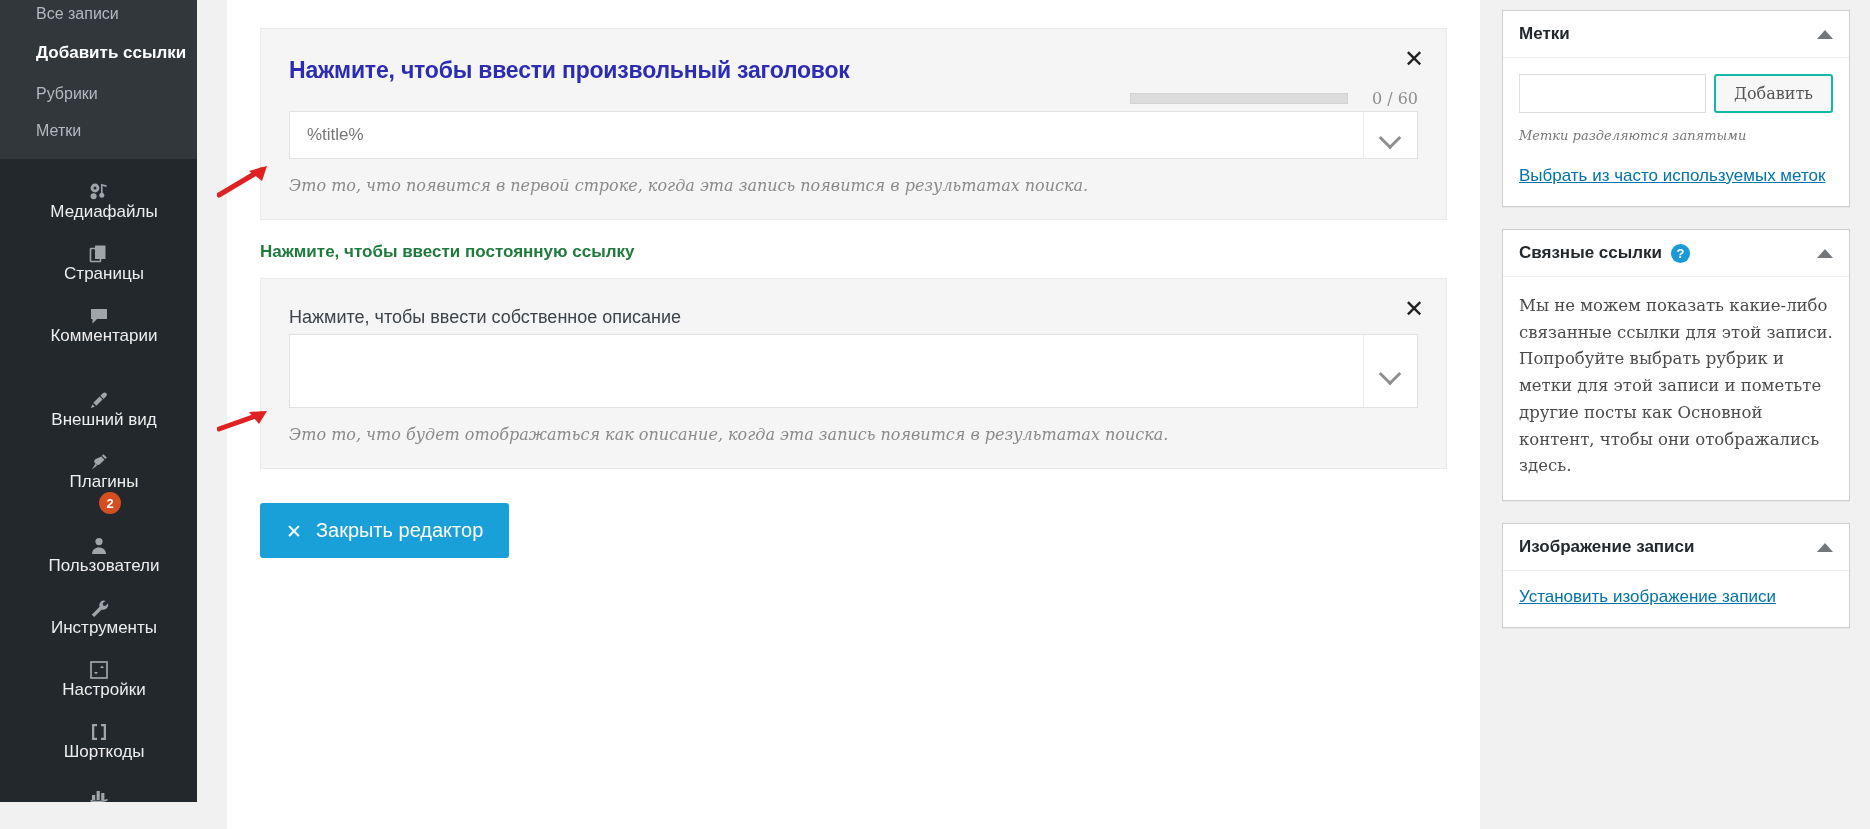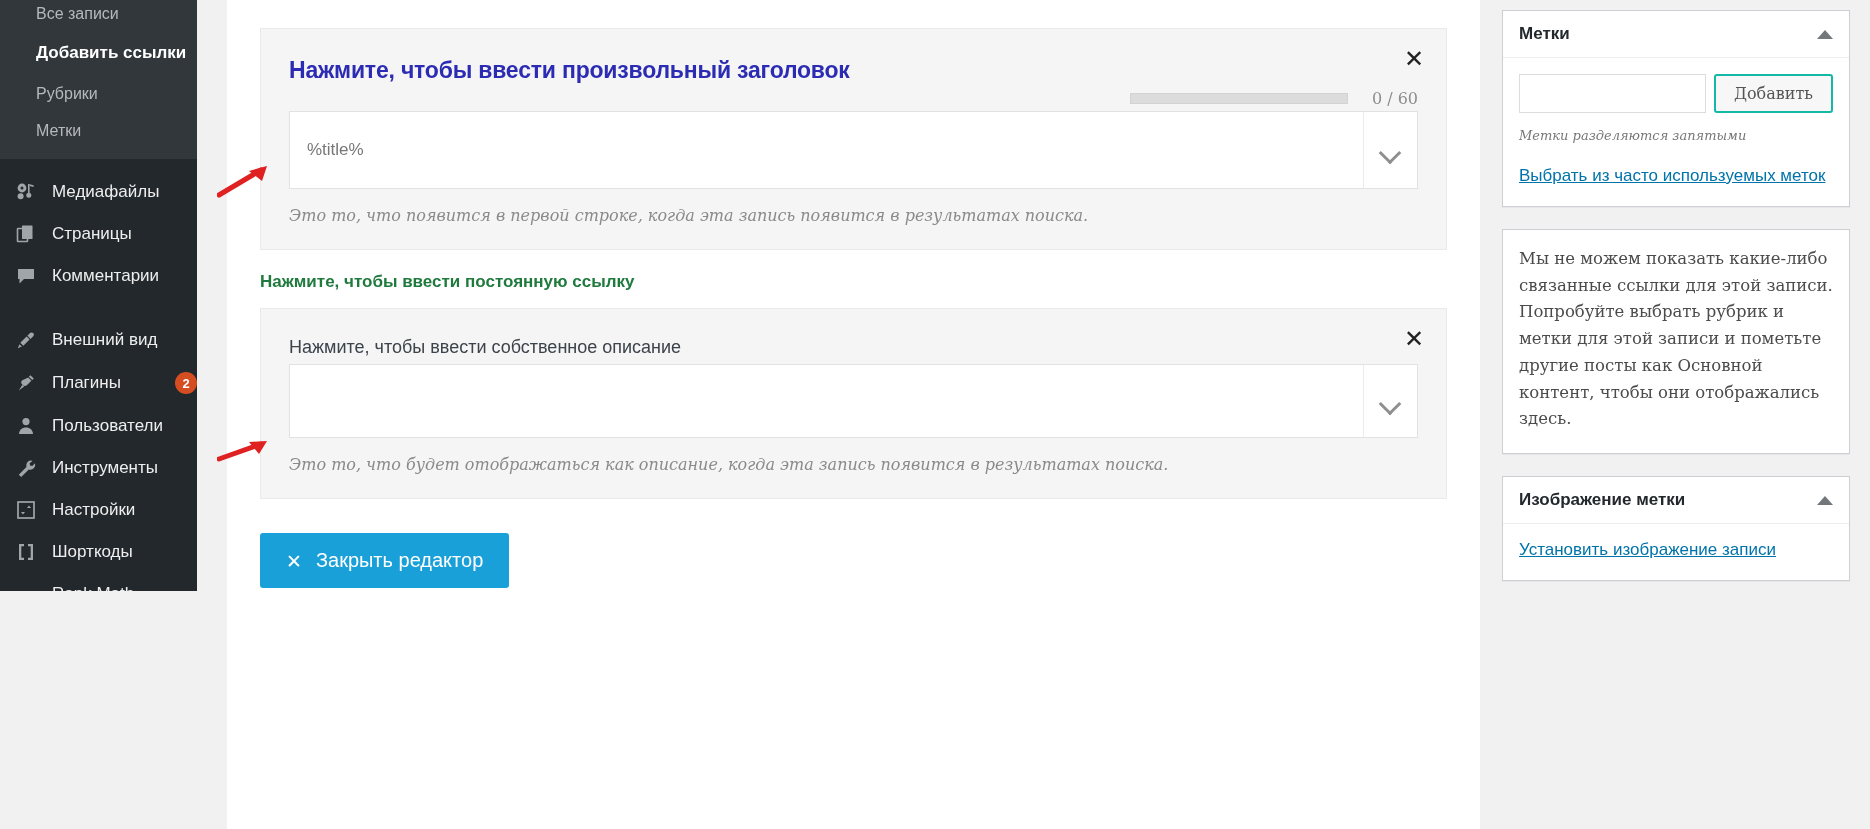--- a/index.html
+++ b/index.html
@@ -13,21 +13,21 @@
   .app { display: flex; width: 1870px; height: 829px; }
 
   
   .adminmenu {
     width: 197px;
     min-width: 197px;
     background: #23282d;
     color: #b4b9be;
     padding-top: 0;
     position: relative;
-    height: 591px;
+    height: 802px;
     overflow: hidden;
   }
   .submenu-block { background: #32373c; padding: 0 0 10px 0; }
   .submenu-item {
     display: block;
     padding: 7px 0 7px 36px;
     font-size: 16px;
     line-height: 1.45;
     color: #b4b9be;
     cursor: pointer;
@@ -38,20 +38,21 @@
 
   .menu-item {
     display: flex;
     align-items: center;
     padding: 11px 0 11px 11px;
     font-size: 17px;
     color: #eee;
     cursor: pointer;
     white-space: nowrap;
     position: relative;
+    flex-direction: column;
   }
   .menu-item .mi-icon {
     width: 30px; min-width: 30px;
     display: inline-flex;
     align-items: center;
     justify-content: center;
     margin-right: 11px;
     color: #a0a5aa;
   }
   .menu-item .mi-icon svg { display:block; fill: #a0a5aa; }
@@ -154,21 +155,21 @@
     border: none;
     outline: none;
     background: transparent;
     font-size: 17px;
     color: #777;
     padding: 15px 17px;
     font-family: "Liberation Sans", sans-serif;
     min-width: 0;
   }
   .field-input.tall { padding: 15px 17px; }
-  .field-row.tall { height: 78px; }
+  .field-row.tall { height: 48px; }
   .field-row.xtall { height: 74px; }
   .field-toggle {
     width: 54px; min-width: 54px;
     border-left: 1px solid #ececec;
     background: #fff;
     display: flex;
     align-items: center;
     justify-content: center;
     cursor: pointer;
   }
@@ -571,28 +572,35 @@
           <div class="tag-input-row">
             <input class="tag-input" type="text" value="" style="">
             <button class="tag-add-btn">Добавить</button>
           </div>
           <div class="tag-hint">Метки разделяются запятыми</div>
           <a class="blue-link">Выбрать из часто используемых меток</a>
         </div>
       </div>
 
       <div class="postbox">
+        <div class="postbox-header">
+          <span class="postbox-title">
+            <span>Связные ссылки</span>
+            <span class="help-dot">?</span>
+          </span>
+          <span class="toggle-caret"></span>
+        </div>
         <div class="postbox-body">
           <p class="italic-para">Мы не можем показать какие-либо связанные ссылки для этой записи. Попробуйте выбрать рубрик и метки для этой записи и пометьте другие посты как Основной контент, чтобы они отображались здесь.</p>
         </div>
       </div>
 
       <div class="postbox">
         <div class="postbox-header">
-          <span class="postbox-title">Изображение метки</span>
+          <span class="postbox-title">Изображение записи</span>
           <span class="toggle-caret"></span>
         </div>
         <div class="postbox-body">
           <a class="featured-link">Установить изображение записи</a>
         </div>
       </div>
 
     </aside>
   </div>
 </div>

